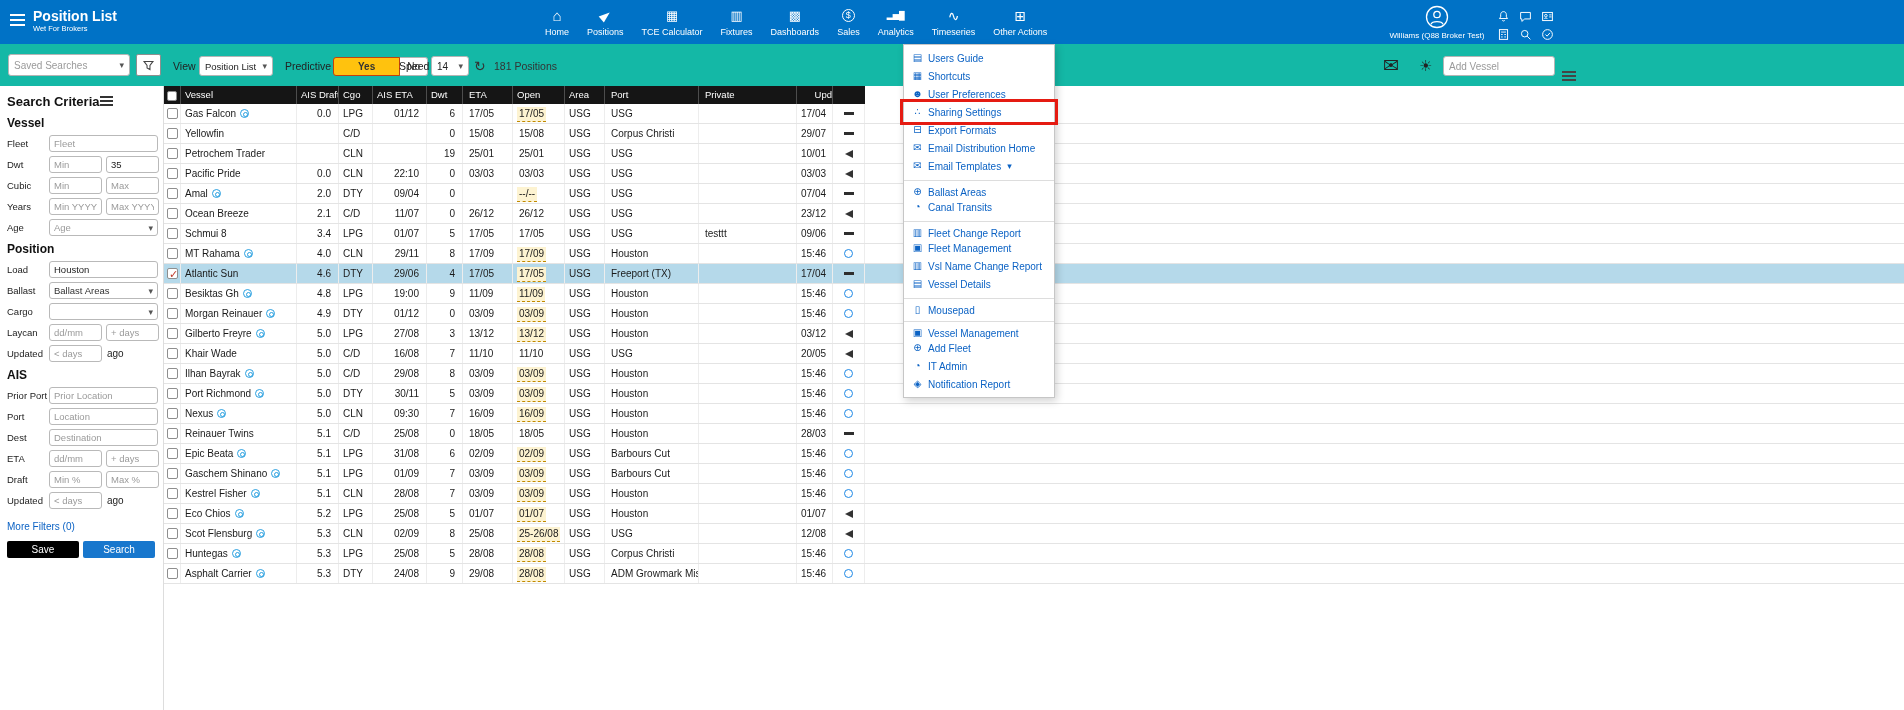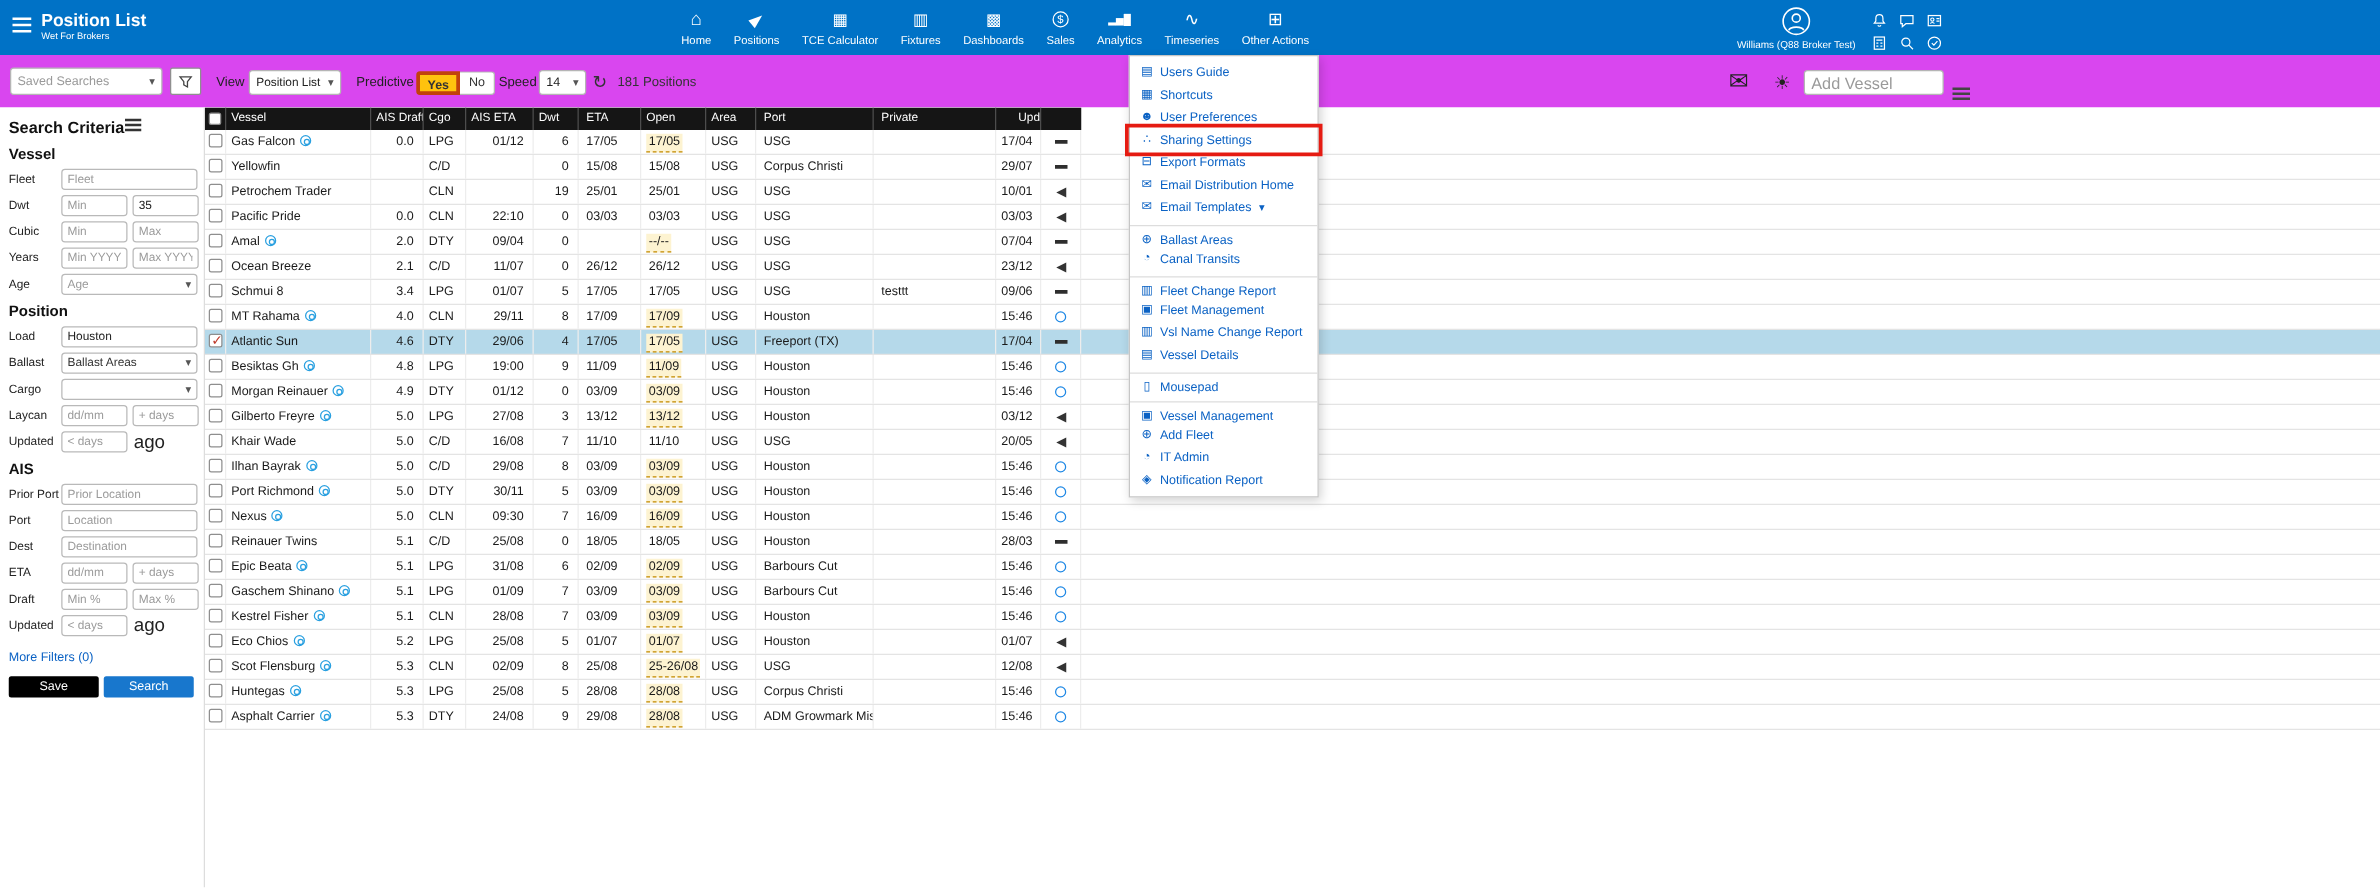--- a/index.html
+++ b/index.html
@@ -34,43 +34,43 @@
   .ni-time::before { content:"∿"; font-size:14px; }
   .ni-other::before { content:"⊞"; font-size:14px; }
 
   .avatar-wrap { position:absolute; left:1425px; top:5px; }
   .user-name { position:absolute; left:1381px; top:31px; width:112px; text-align:center; font-size:8px; color:#fff; }
   .icon-grid { position:absolute; left:1492px; top:7px; display:grid;
                grid-template-columns:22px 22px 22px; grid-auto-rows:18px; }
   .ig-cell { display:flex; align-items:center; justify-content:center; cursor:pointer; }
 
   
-  .toolbar { position:absolute; left:0; top:44px; width:100%; height:42px; background:#d946ef; }
+  .toolbar { position:absolute; left:0; top:44px; width:100%; height:42px; background:#14b8a6; }
   .tb-abs { position:absolute; }
   .combo { height:22px; border:1px solid #b5b5b5; border-radius:3px; background:#fff;
            display:flex; align-items:center; justify-content:space-between; padding:0 5px; cursor:pointer; }
   .combo .ph { color:#9a9a9a; font-size:10px; }
   .combo .val { color:#222; font-size:10px; white-space:nowrap; }
   .caret::after { content:"▾"; font-size:9px; color:#555; margin-left:3px; }
   .filter-btn { width:25px; height:22px; border:1px solid #8f8f8f; border-radius:2px; background:#fff;
                 display:flex; align-items:center; justify-content:center; cursor:pointer; }
   .tb-label { font-size:10.5px; color:#222; }
   .toggle { display:flex; height:19px; }
-  .tg-yes { background:#ffc20e; border:3px solid #c2410c; border-radius:3px 0 0 3px;
-            font-size:10px; font-weight:bold; color:#333; padding:0 6px; line-height:17px; cursor:pointer; }
+  .tg-yes { background:#ffc20e; border:1px solid #c2410c; border-radius:3px 0 0 3px;
+            font-size:10px; font-weight:bold; color:#333; padding:0 24px; line-height:17px; cursor:pointer; }
   .tg-no  { background:#fff; border:1px solid #b5b5b5; border-left:none; border-radius:0 3px 3px 0;
             font-size:10px; color:#333; padding:0 7px; line-height:17px; cursor:pointer; }
   .refresh { cursor:pointer; }
   .refresh::before { content:"↻"; font-size:14px; color:#333; }
   .count { font-size:10.5px; color:#333; }
   .mail { cursor:pointer; }
   .mail::before { content:"✉"; font-size:19px; color:#222; }
   .sun { cursor:pointer; }
   .sun::before { content:"☀"; font-size:15px; color:#222; }
-  .tb-input { height:20px; border:1px solid #b5b5b5; border-radius:3px; font-size:13px; padding:0 5px;
+  .tb-input { height:20px; border:1px solid #b5b5b5; border-radius:3px; font-size:10px; padding:0 5px;
               font-family:inherit; color:#222; }
   .tb-input::placeholder { color:#9a9a9a; }
   .rmenu { color:#444; cursor:pointer; }
 
   
   .sidebar { position:absolute; left:0; top:86px; width:164px; bottom:0; background:#fff;
              border-right:1px solid #ddd; padding:6px 5px 0 7px; }
   .sc-head { display:flex; justify-content:flex-start; align-items:center; height:18px; margin-bottom:4px; }
   .sc-title { font-size:13px; font-weight:bold; color:#111; }
   .sc-burger { color:#333; cursor:pointer; margin-right:4px; }
@@ -81,21 +81,21 @@
   .f-inputs { display:flex; gap:4px; width:110px; }
   .fi { height:17px; border:1px solid #b9b9b9; border-radius:3px; font-size:9.5px; padding:0 4px;
         width:100%; min-width:0; font-family:inherit; color:#222; }
   .fi::placeholder { color:#9a9a9a; }
   .fi.half { width:53px; }
   .ta-right { text-align:left; }
   .f-select { height:17px; border:1px solid #b9b9b9; border-radius:3px; width:110px; background:#fff;
               display:flex; align-items:center; justify-content:space-between; padding:0 4px; cursor:pointer; }
   .f-select .ph { color:#9a9a9a; font-size:9.5px; }
   .f-select .val { color:#333; font-size:9.5px; }
-  .suffix { font-size:15px; color:#222; margin-left:5px; }
+  .suffix { font-size:10px; color:#222; margin-left:5px; }
   .link { font-size:10px; color:#0b62c4; margin-top:8px; display:inline-block; cursor:pointer; }
   .btn-row { display:flex; gap:4px; margin-top:7px; }
   .btn { width:72px; height:17px; border:none; border-radius:2px; color:#fff; font-size:10px;
          line-height:17px; text-align:center; cursor:pointer; }
   .btn-save { background:#000000; }
   .btn-search { background:#1877cd; }
 
   
   .table-area { position:absolute; left:164px; top:86px; right:0; bottom:0; background:#fff; overflow:hidden; }
   .thead { display:flex; height:18px; width:701px; background:#151515; color:#fff; }

